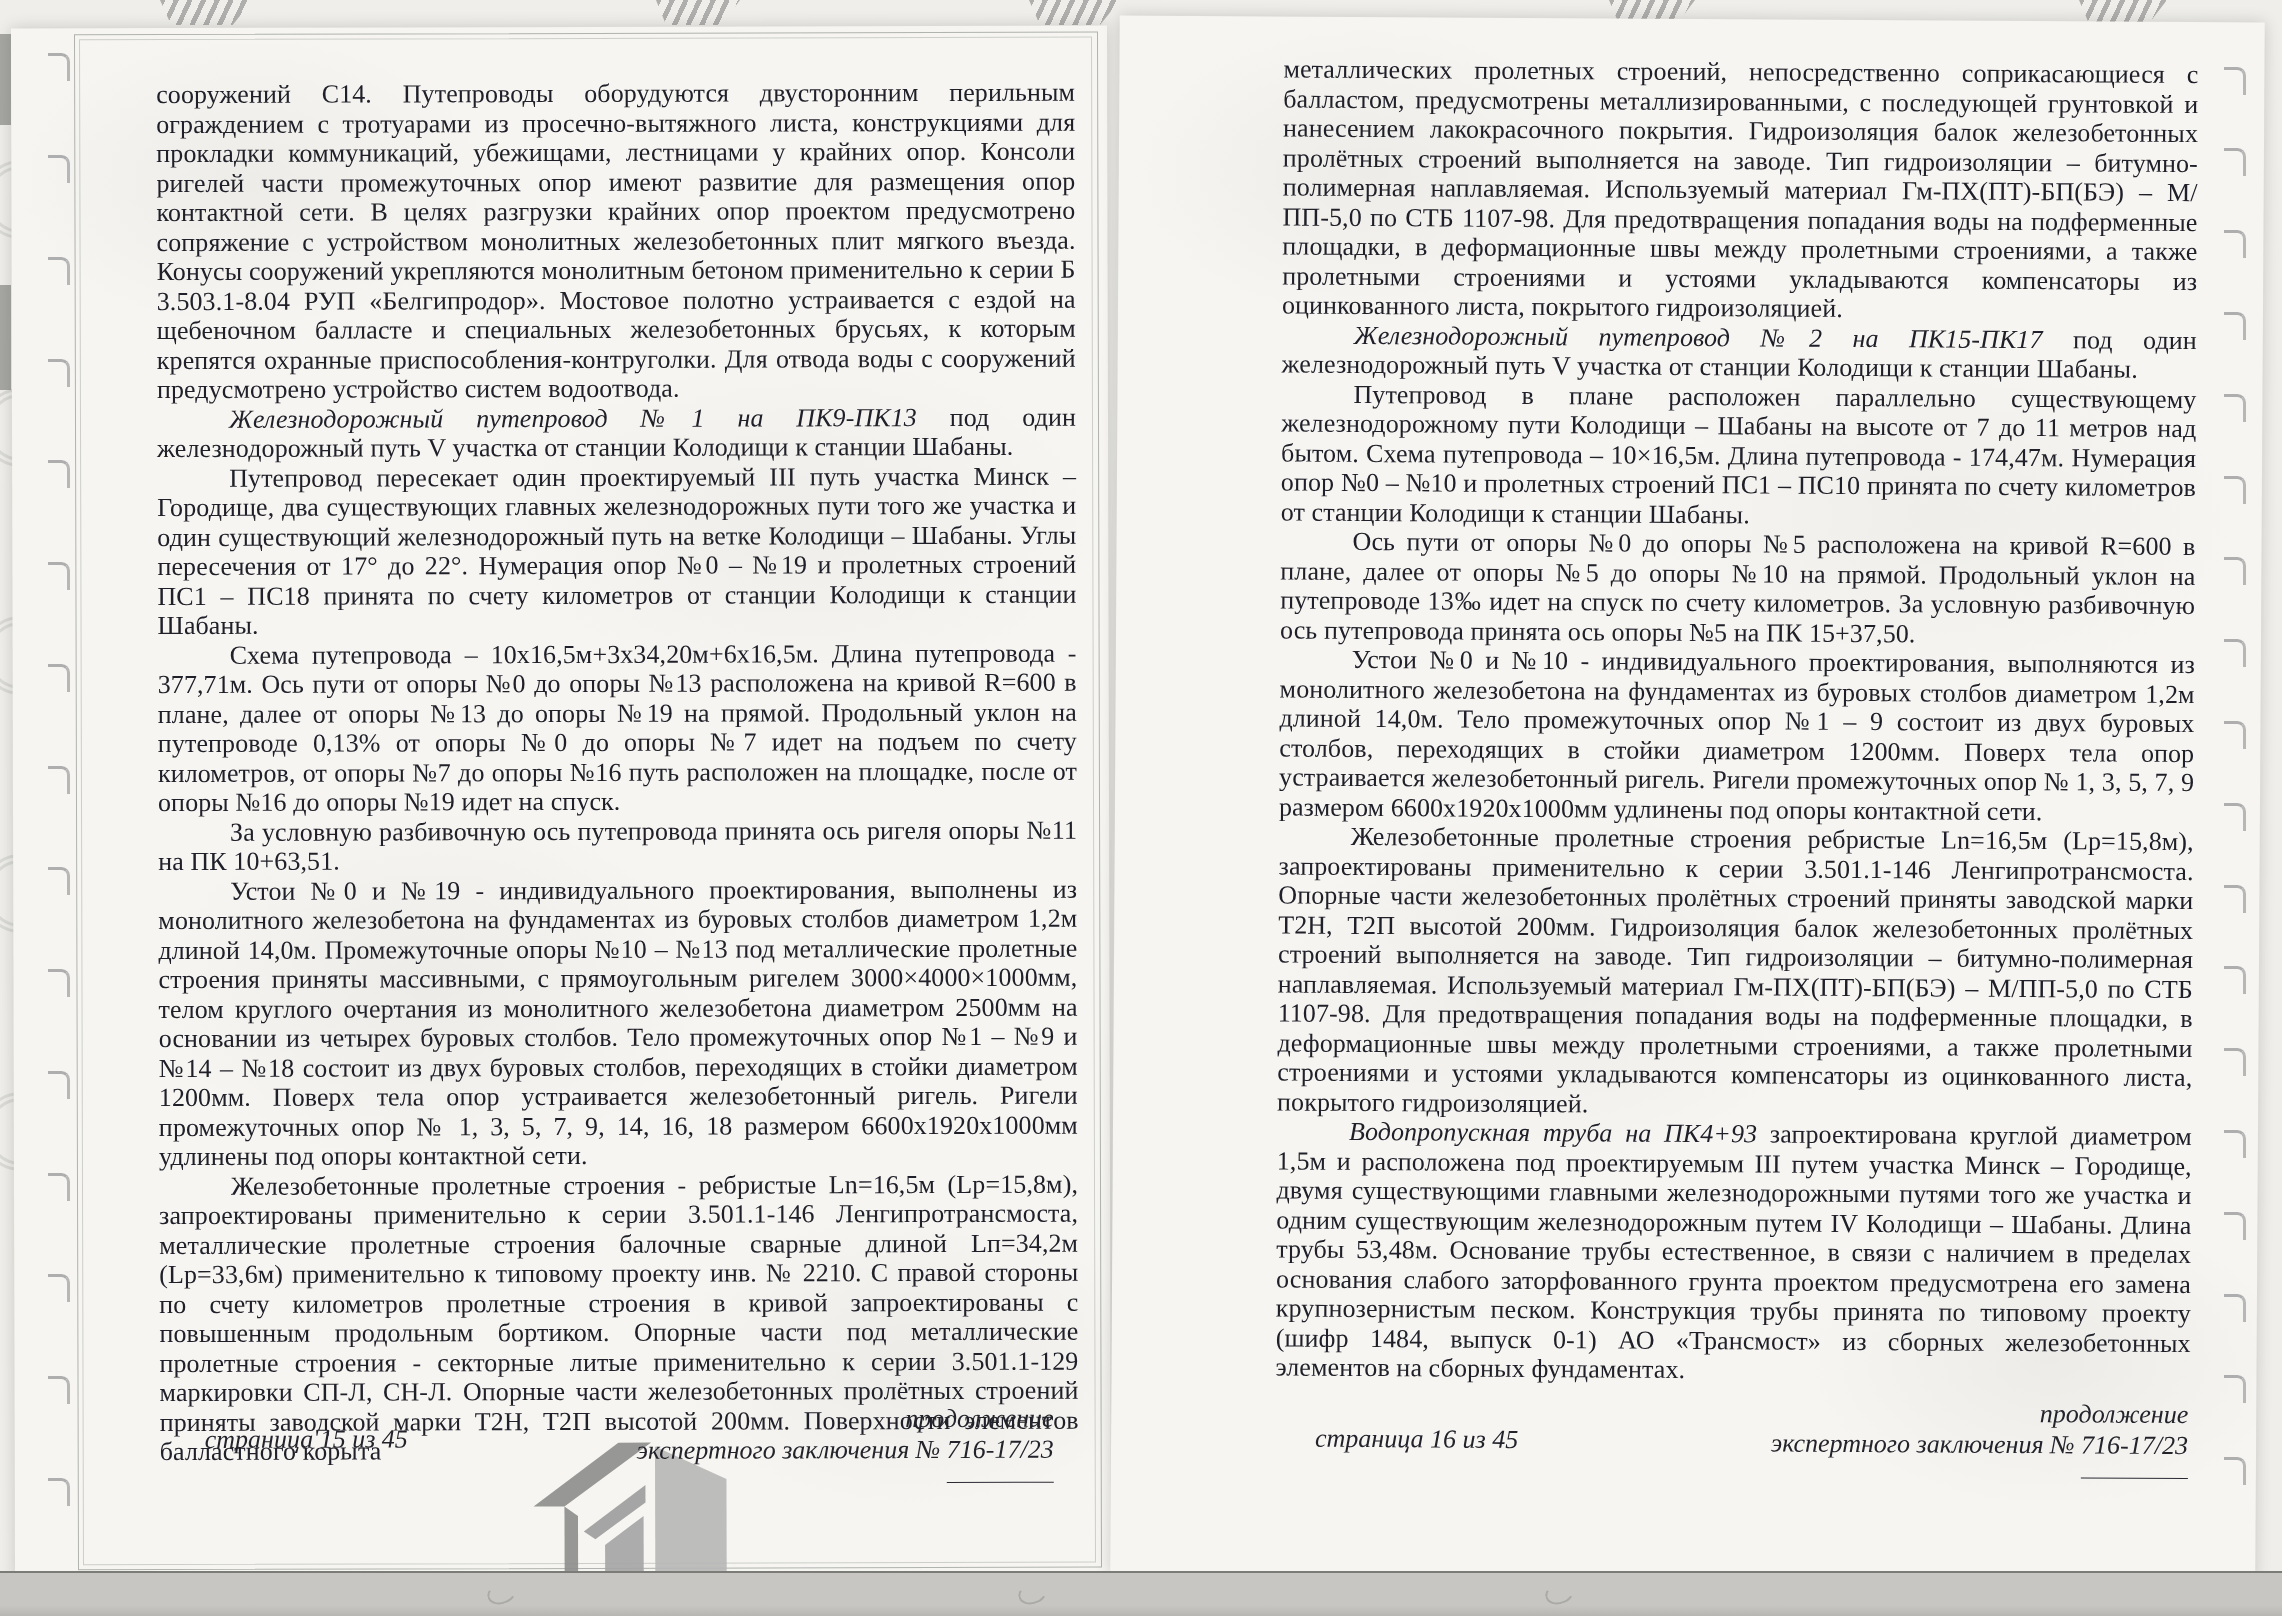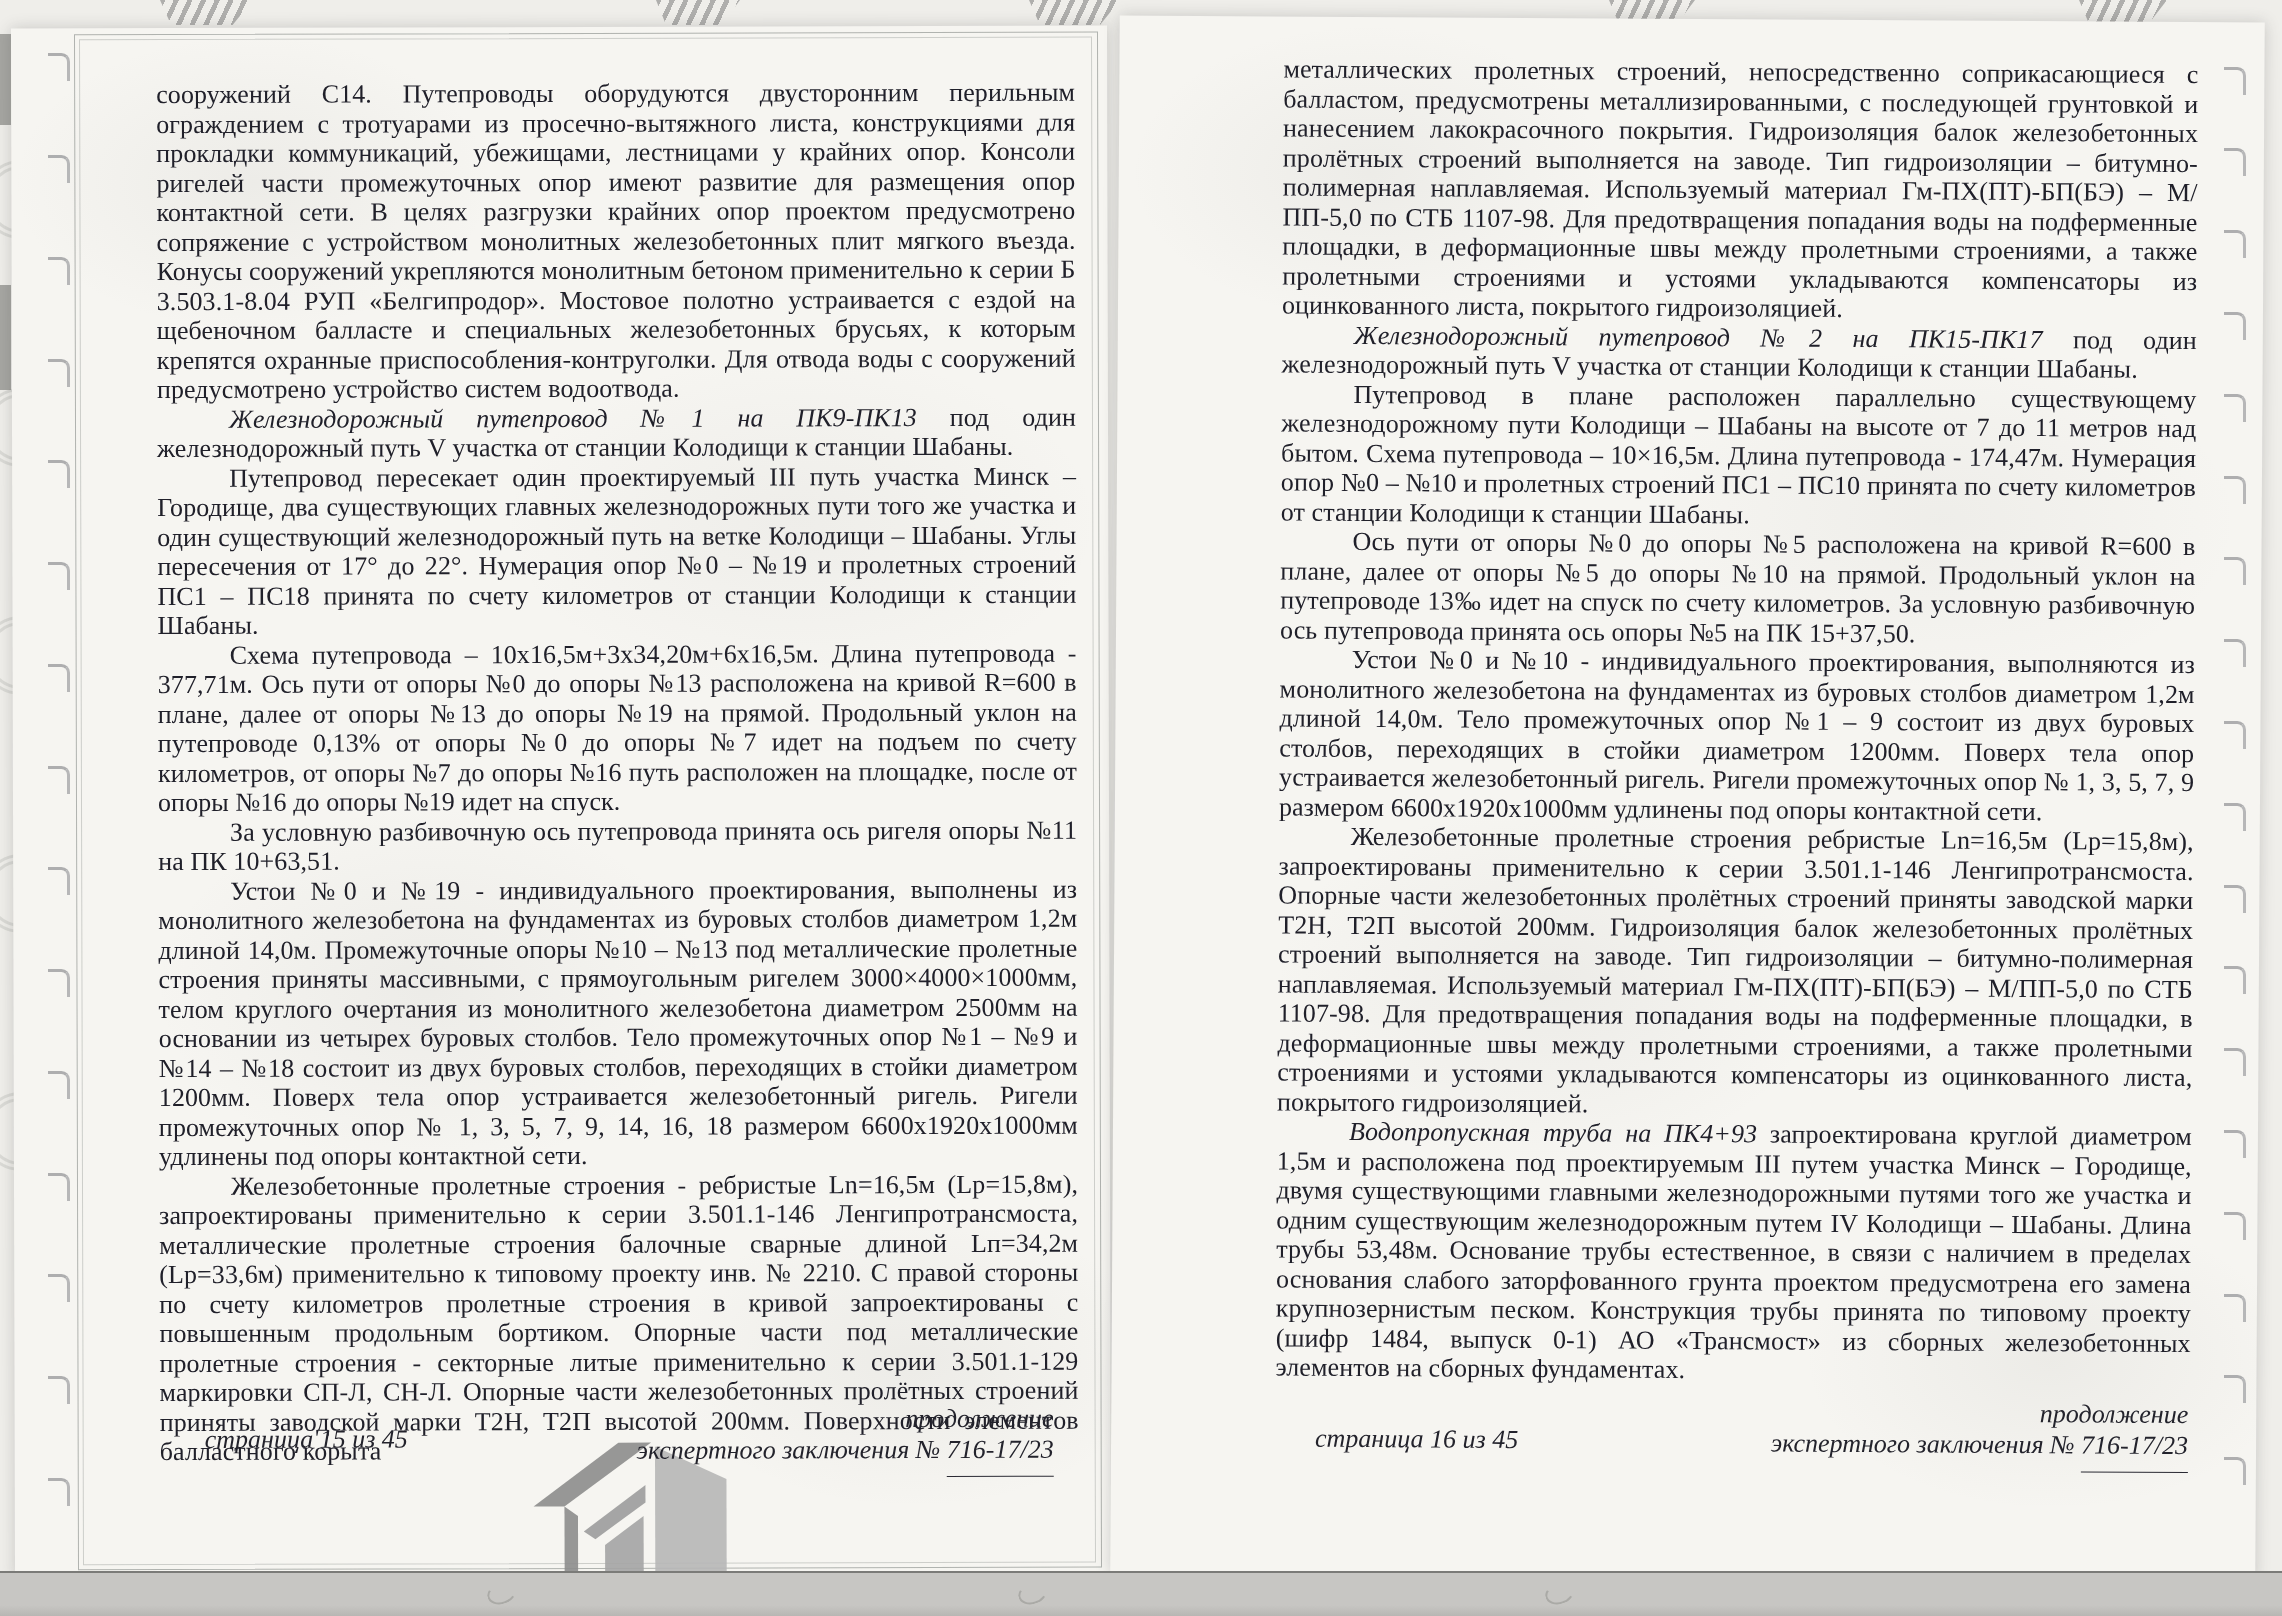--- a/index.html
+++ b/index.html
@@ -58,21 +58,21 @@
   }
   #body-left{left:145px;top:52px;width:919px;}
   #body-right{left:164px;top:38px;width:915px;}
   .para{margin:0;}
   .para.ind{text-indent:72px;}
   .lead{font-style:italic;}
   .footer{
     position:absolute;font-style:italic;font-size:26px;color:#23232c;line-height:31px;
   }
   .footer.cont{text-align:right;}
-  .num-underline{border-bottom:1.9px solid #2a2a33;padding-bottom:12px;}
+  .num-underline{border-bottom:1.9px solid #2a2a33;padding-bottom:18px;}
   
   #logo{position:absolute;left:514px;top:1410px;width:214px;height:164px;opacity:.9;}
 </style>
 </head>
 <body>
 
 <div id="stage">
 
   <div class="tfrag" style="left:160px;width:93px;"></div>
   <div class="tfrag" style="left:656px;width:84px;"></div>

